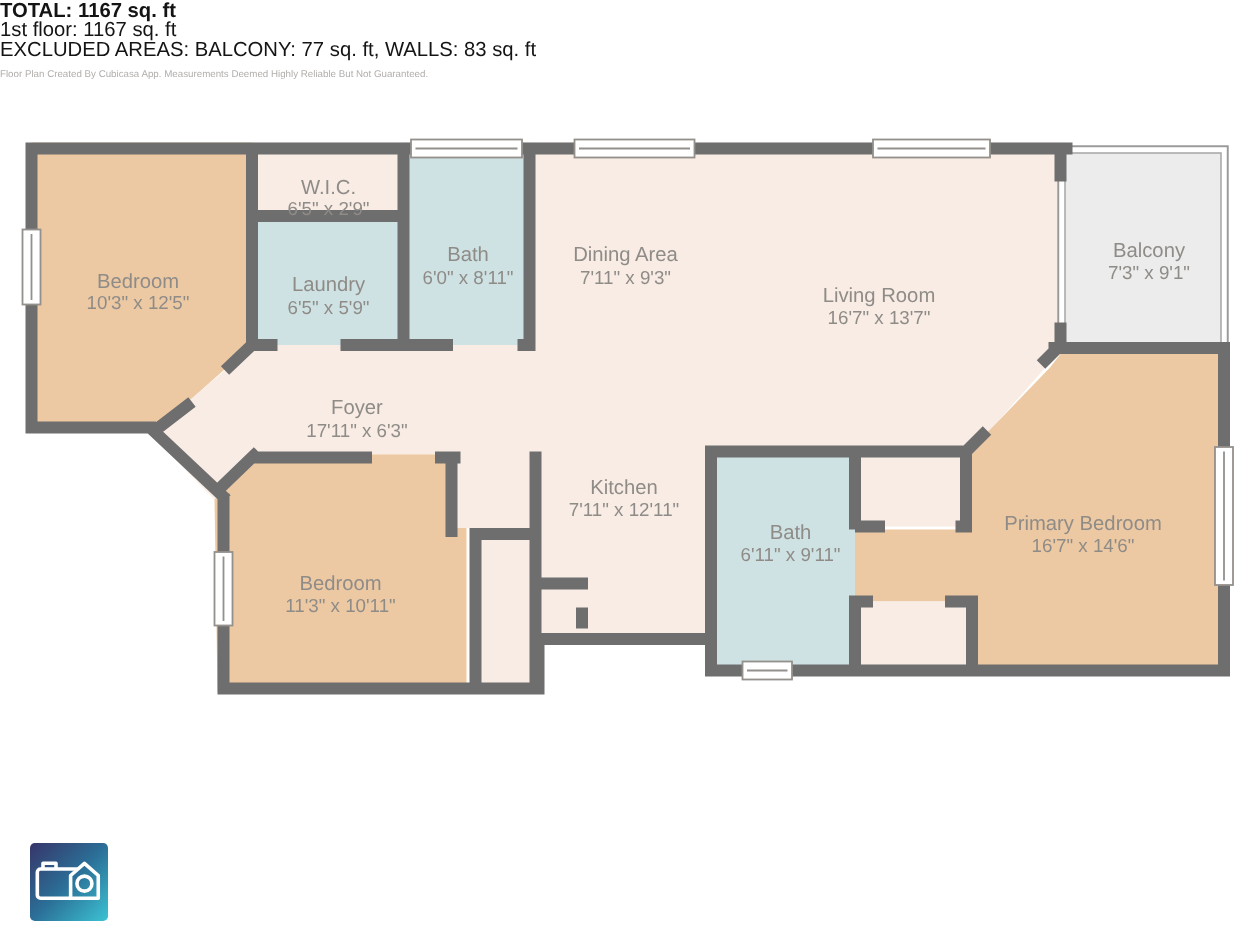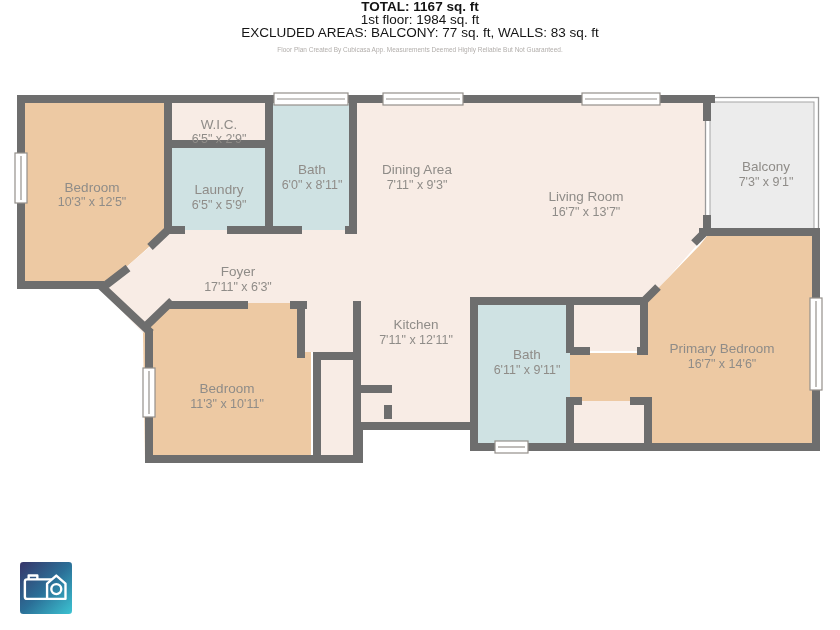--- a/index.html
+++ b/index.html
@@ -4,21 +4,21 @@
 <style>
   html,body{margin:0;padding:0;}
   body{
     width:840px;height:630px;position:relative;background:#ffffff;
     font-family:"Liberation Sans", sans-serif;overflow:hidden;
   }
   #plan-svg{position:absolute;left:0;top:0;}
   .room-label{fill:#8f8c88;font-size:13.5px;text-anchor:middle;}
   .room-dims{fill:#8f8c88;font-size:12.5px;text-anchor:middle;}
   .summary{
-    position:absolute;left:0;right:0;top:561;text-align:center;color:#141414;
+    position:absolute;left:0;right:0;top:561;text-align:left;color:#141414;
   }
   .summary .line{font-size:13.5px;line-height:13.2px;}
   .summary .total{font-weight:bold;}
   .summary .disclaimer{
     margin-top:6px;font-size:6.5px;color:#b2aeab;line-height:8px;
   }
   .logo{
     position:absolute;left:20px;top:562px;width:52px;height:52px;
   }
 </style>
@@ -161,21 +161,21 @@
     </g>
     <g>
       <text class="room-label" x="227" y="393">Bedroom</text>
       <text class="room-dims" x="227" y="408">11'3" x 10'11"</text>
     </g>
   </g>
 </svg>
 
 <div class="summary">
   <div class="line total">TOTAL: 1167 sq. ft</div>
-  <div class="line">1st floor: 1984 sq. ft</div>
+  <div class="line">1st floor: 1167 sq. ft</div>
   <div class="line">EXCLUDED AREAS: BALCONY: 77 sq. ft, WALLS: 83 sq. ft</div>
   <div class="disclaimer">Floor Plan Created By Cubicasa App. Measurements Deemed Highly Reliable But Not Guaranteed.</div>
 </div>
 
 <div class="logo">
   <svg width="52" height="52" viewBox="0 0 48 48">
     <defs>
       <linearGradient id="lg" gradientUnits="userSpaceOnUse" x1="0" y1="0" x2="48" y2="48">
         <stop offset="0" stop-color="#373569"></stop>
         <stop offset="0.5" stop-color="#2b6f97"></stop>

